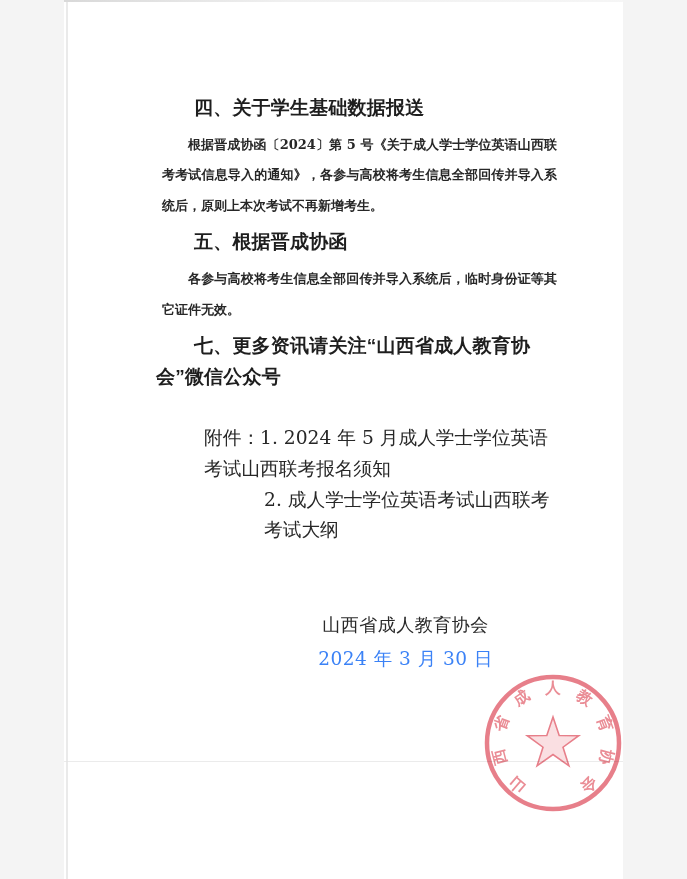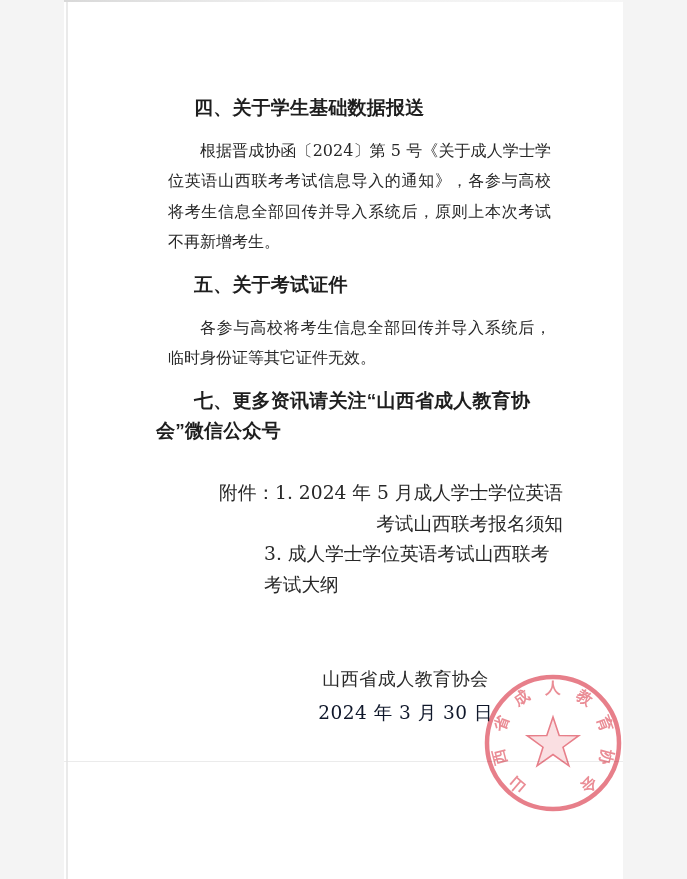--- a/index.html
+++ b/index.html
@@ -47,35 +47,36 @@
     margin: 0;
     font-family: "Liberation Sans", "DejaVu Sans", sans-serif;
     font-weight: 700;
     font-size: 19px;
     line-height: 30.6px;
     color: #1e1e1e;
     text-indent: 2em;
     letter-spacing: .2px;
   }
   .sec-body {
-    margin: 12px;
-    font-size: 16px;
+    margin: 6px;
+    font-size: 13px;
     line-height: 30.6px;
     text-indent: 2em;
     text-align: justify;
     letter-spacing: 0;
     max-width: 535px;
+    font-weight: bold;
   }
 
   .attachments {
     margin-top: 31px;
     font-size: 18.7px;
     line-height: 30.6px;
   }
-  .att-line1 { padding-left: 48px; text-align: right; }
+  .att-line1 { padding-left: 48px; }
   .att-line2 { padding-left: 108px; }
 
   .signature {
     margin-top: 64px;
     margin-left: auto;
     margin-right: 70px;
     width: fit-content;
     display: flex;
     flex-direction: column;
     align-items: center;
@@ -84,21 +85,21 @@
     font-size: 18px;
     line-height: 30px;
     letter-spacing: .5px;
     color: #2a2a2a;
   }
   .sig-date {
     margin-top: 4px;
     font-size: 18.5px;
     line-height: 30px;
     letter-spacing: .5px;
-    color: #0f172a;
+    color: #3b82f6;
   }
 
   .seal {
     position: absolute;
     left: 418px;
     top: 672px;
     width: 142px;
     height: 142px;
     mix-blend-mode: multiply;
     opacity: .9;
@@ -123,35 +124,35 @@
   <div class="fold-line"></div>
 
   <main class="content">
 
     <section class="section">
       <h2 class="sec-heading">四、关于学生基础数据报送</h2>
       <p class="sec-body">根据晋成协函〔2024〕第 5 号《关于成人学士学位英语山西联考考试信息导入的通知》，各参与高校将考生信息全部回传并导入系统后，原则上本次考试不再新增考生。</p>
     </section>
 
     <section class="section">
-      <h2 class="sec-heading">五、关于考试证件</h2>
+      <h2 class="sec-heading">五、根据晋成协函</h2>
       <p class="sec-body">各参与高校将考生信息全部回传并导入系统后，临时身份证等其它证件无效。</p>
     </section>
 
 
     <section class="section">
       <h2 class="sec-heading">七、更多资讯请关注“山西省成人教育协会”微信公众号</h2>
     </section>
 
     <div class="attachments">
       <div class="att-line1">
         <span>附件：</span><span>1. 2024 年 5 月成人学士学位英语考试山西联考报名须知</span>
       </div>
       <div class="att-line2">
-        <span>3. 成人学士学位英语考试山西联考考试大纲</span>
+        <span>2. 成人学士学位英语考试山西联考考试大纲</span>
       </div>
     </div>
 
     <div class="signature">
       <div class="sig-org">山西省成人教育协会</div>
       <div class="sig-date">2024 年 3 月 30 日</div>
     </div>
 
   </main>
 

